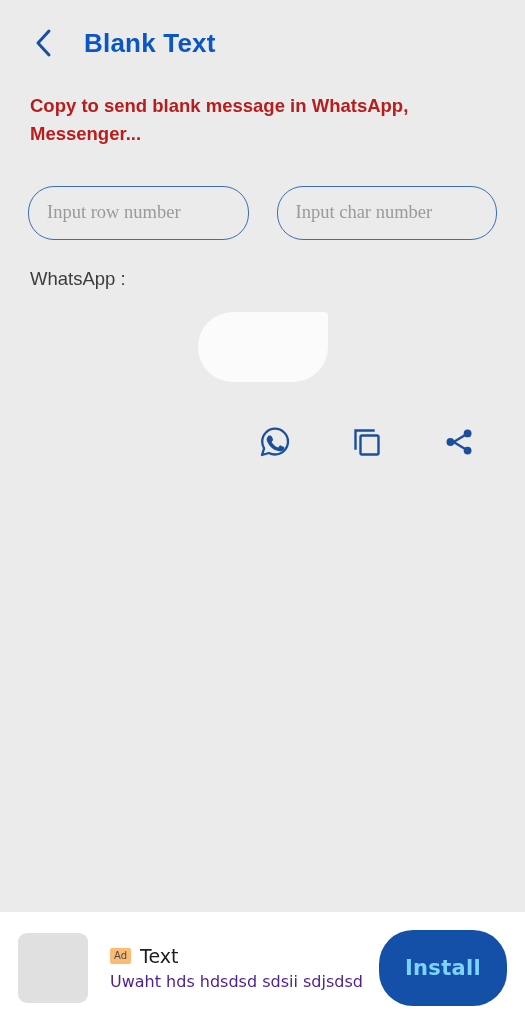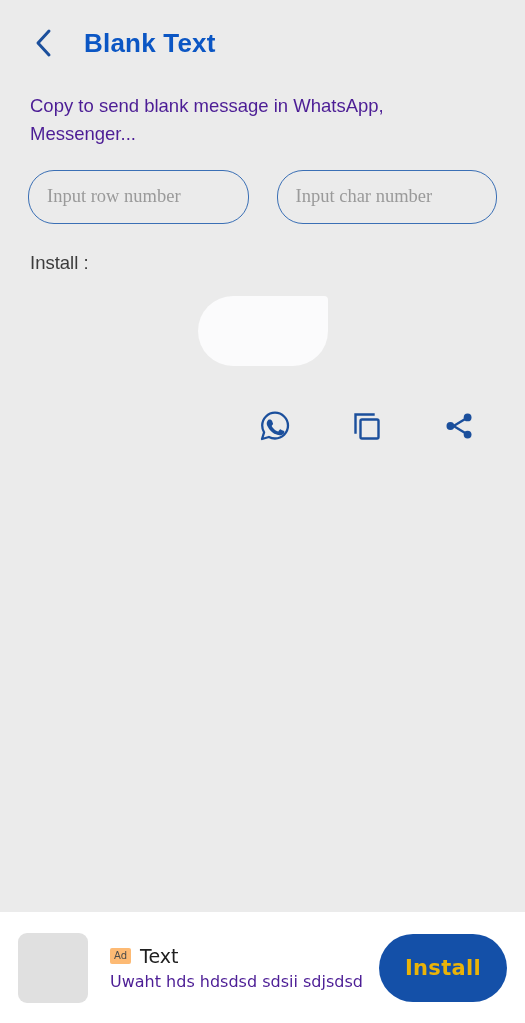--- a/index.html
+++ b/index.html
@@ -46,25 +46,26 @@
     font-size: 26px;
     font-weight: bold;
     color: #0b56c4;
     letter-spacing: 0.2px;
     margin-left: 24px;
     white-space: nowrap;
   }
 
   
   .description {
-    margin: 26px 30px 0 30px;
+    margin: 26px 30px 16px 30px;
     font-size: 18.5px;
     line-height: 1.5;
-    color: #4c1d95;
+    color: #b91c1c;
     max-width: 450px;
+    font-weight: bold;
   }
 
   
   .inputs-row {
     display: flex;
     margin: 22px 28px 0 28px;
     gap: 28px;
   }
   .text-input {
     flex: 1 1 0;
@@ -176,25 +177,25 @@
     font-size: 16px;
     color: #4c1d95;
     white-space: nowrap;
     overflow: hidden;
     text-overflow: ellipsis;
   }
   .install-btn {
     flex: none;
     margin-left: 12px;
     background: #1450a8;
-    color: #eab308;
+    color: #7dd3fc;
     border: none;
     border-radius: 34px;
     width: 128px;
-    height: 68px;
+    height: 76px;
     font-family: "DejaVu Sans", sans-serif;
     font-size: 21px;
     font-weight: bold;
     cursor: pointer;
     letter-spacing: 0.3px;
   }
 </style>
 </head>
 <body>
 
@@ -211,21 +212,21 @@
     <div class="app-title">Blank Text</div>
   </div>
 
   <div class="description">Copy to send blank message in WhatsApp, Messenger...</div>
 
   <div class="inputs-row">
     <input class="text-input" type="text" placeholder="Input row number" style="">
     <input class="text-input" type="text" placeholder="Input char number" style="">
   </div>
 
-  <div class="preview-label">Install :</div>
+  <div class="preview-label">WhatsApp :</div>
 
   <div class="bubble-area">
     <div class="bubble"></div>
   </div>
 
   <div class="actions-row">
 
     <div class="action-btn">
       <span>
         <svg width="36" height="36" viewBox="0 0 36 36" fill="none" xmlns="http://www.w3.org/2000/svg">

